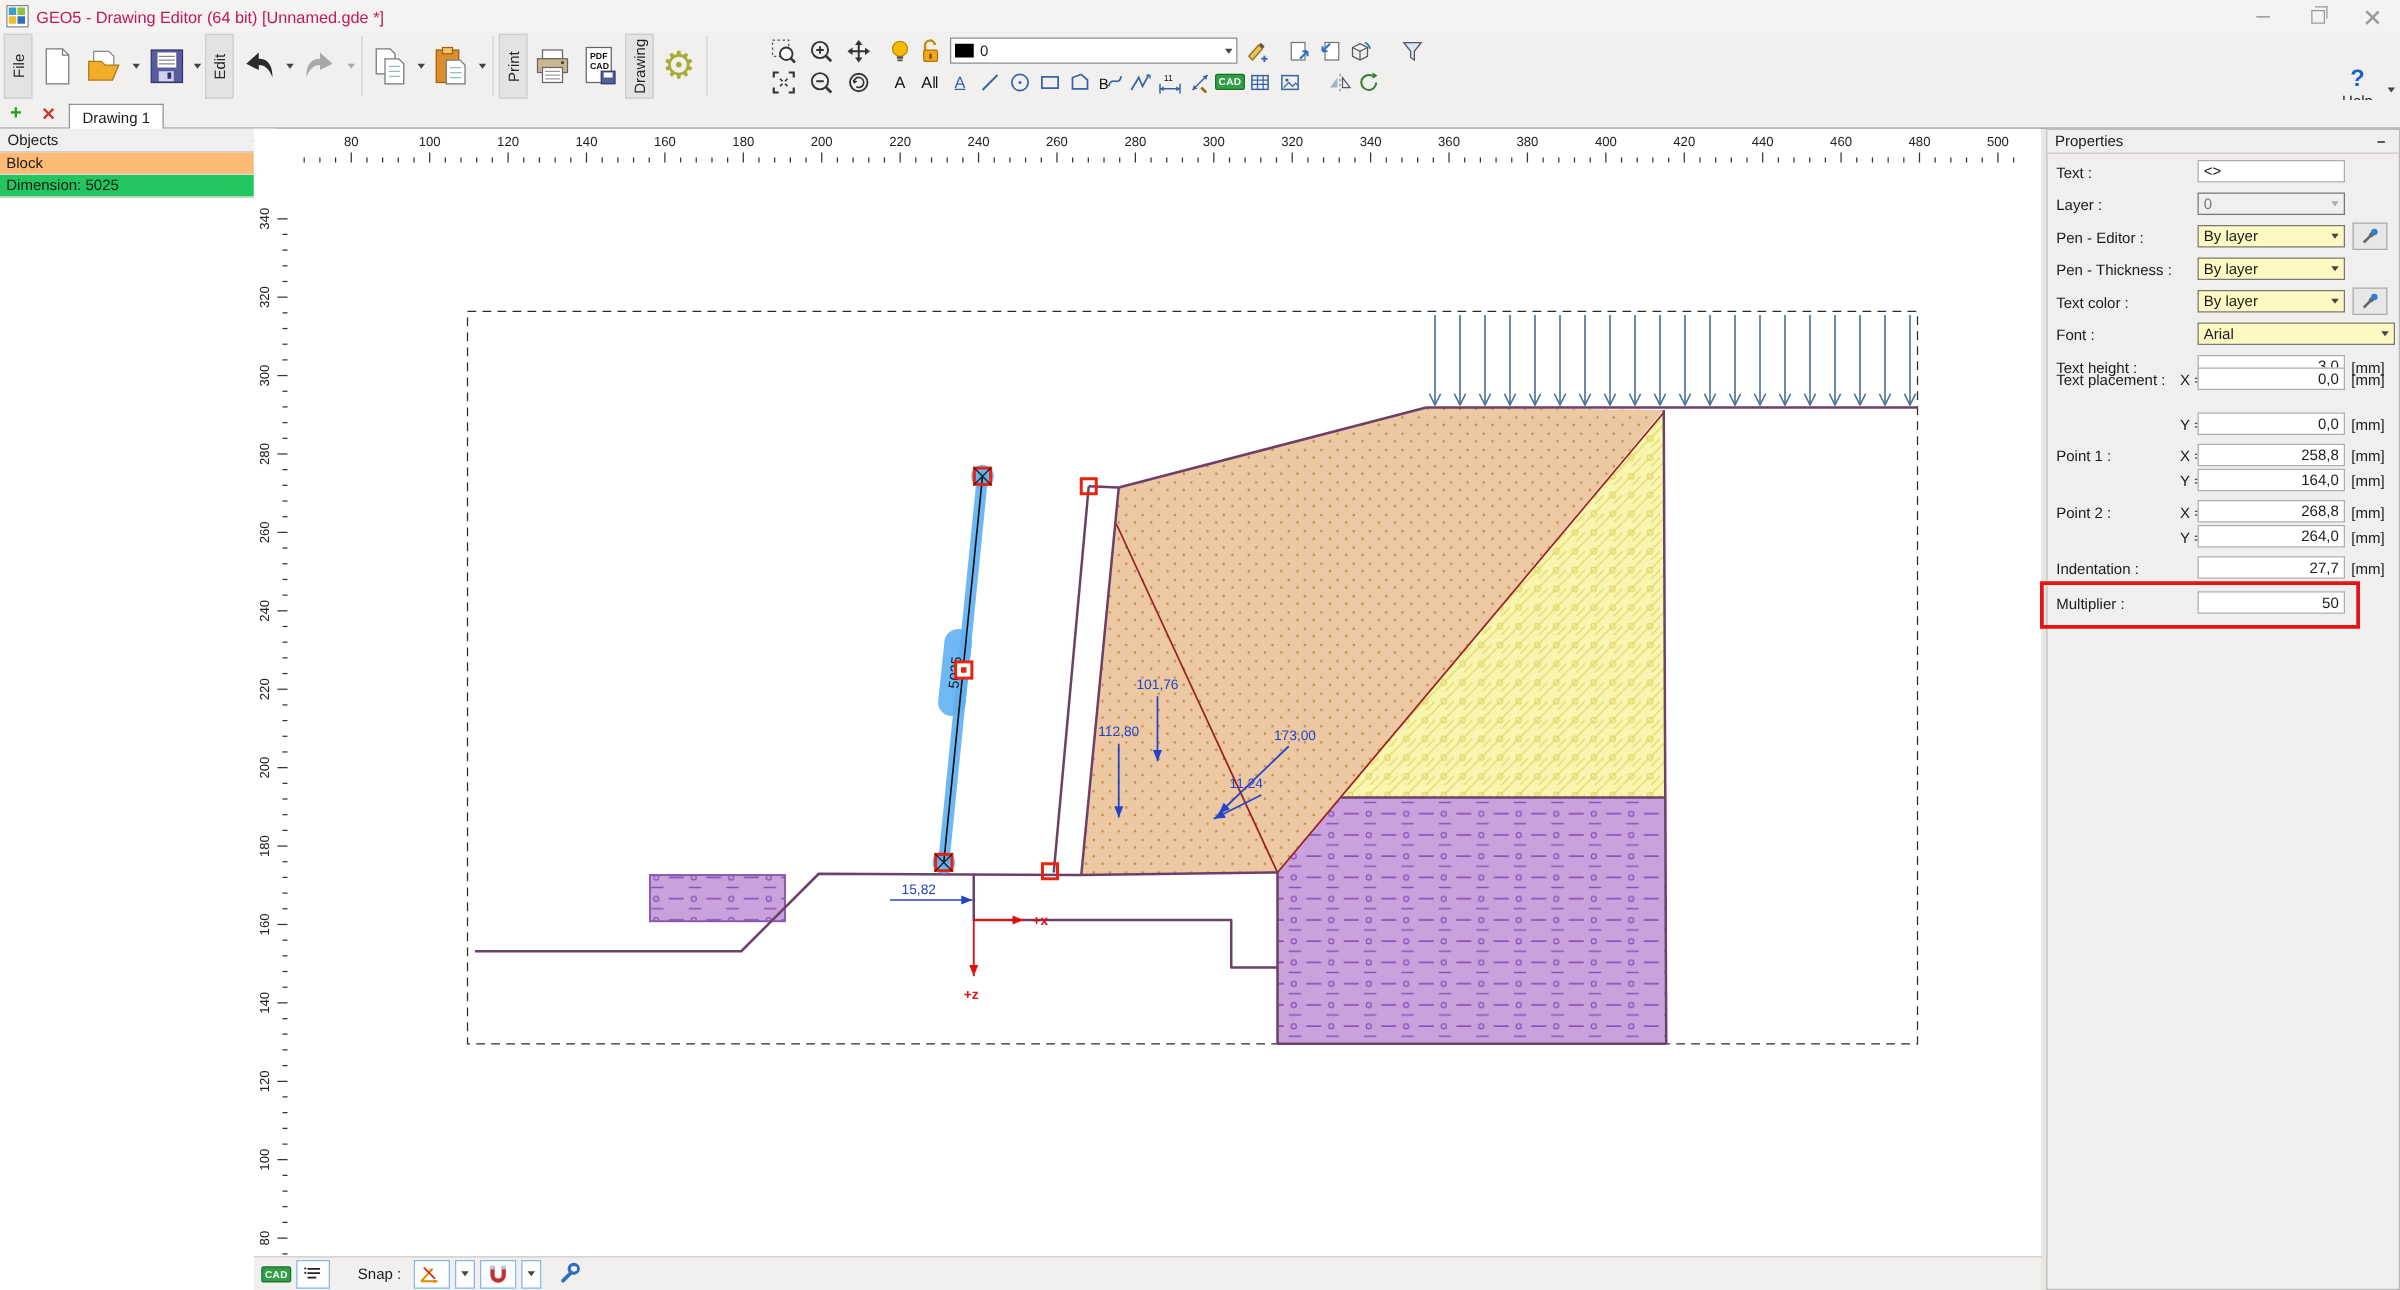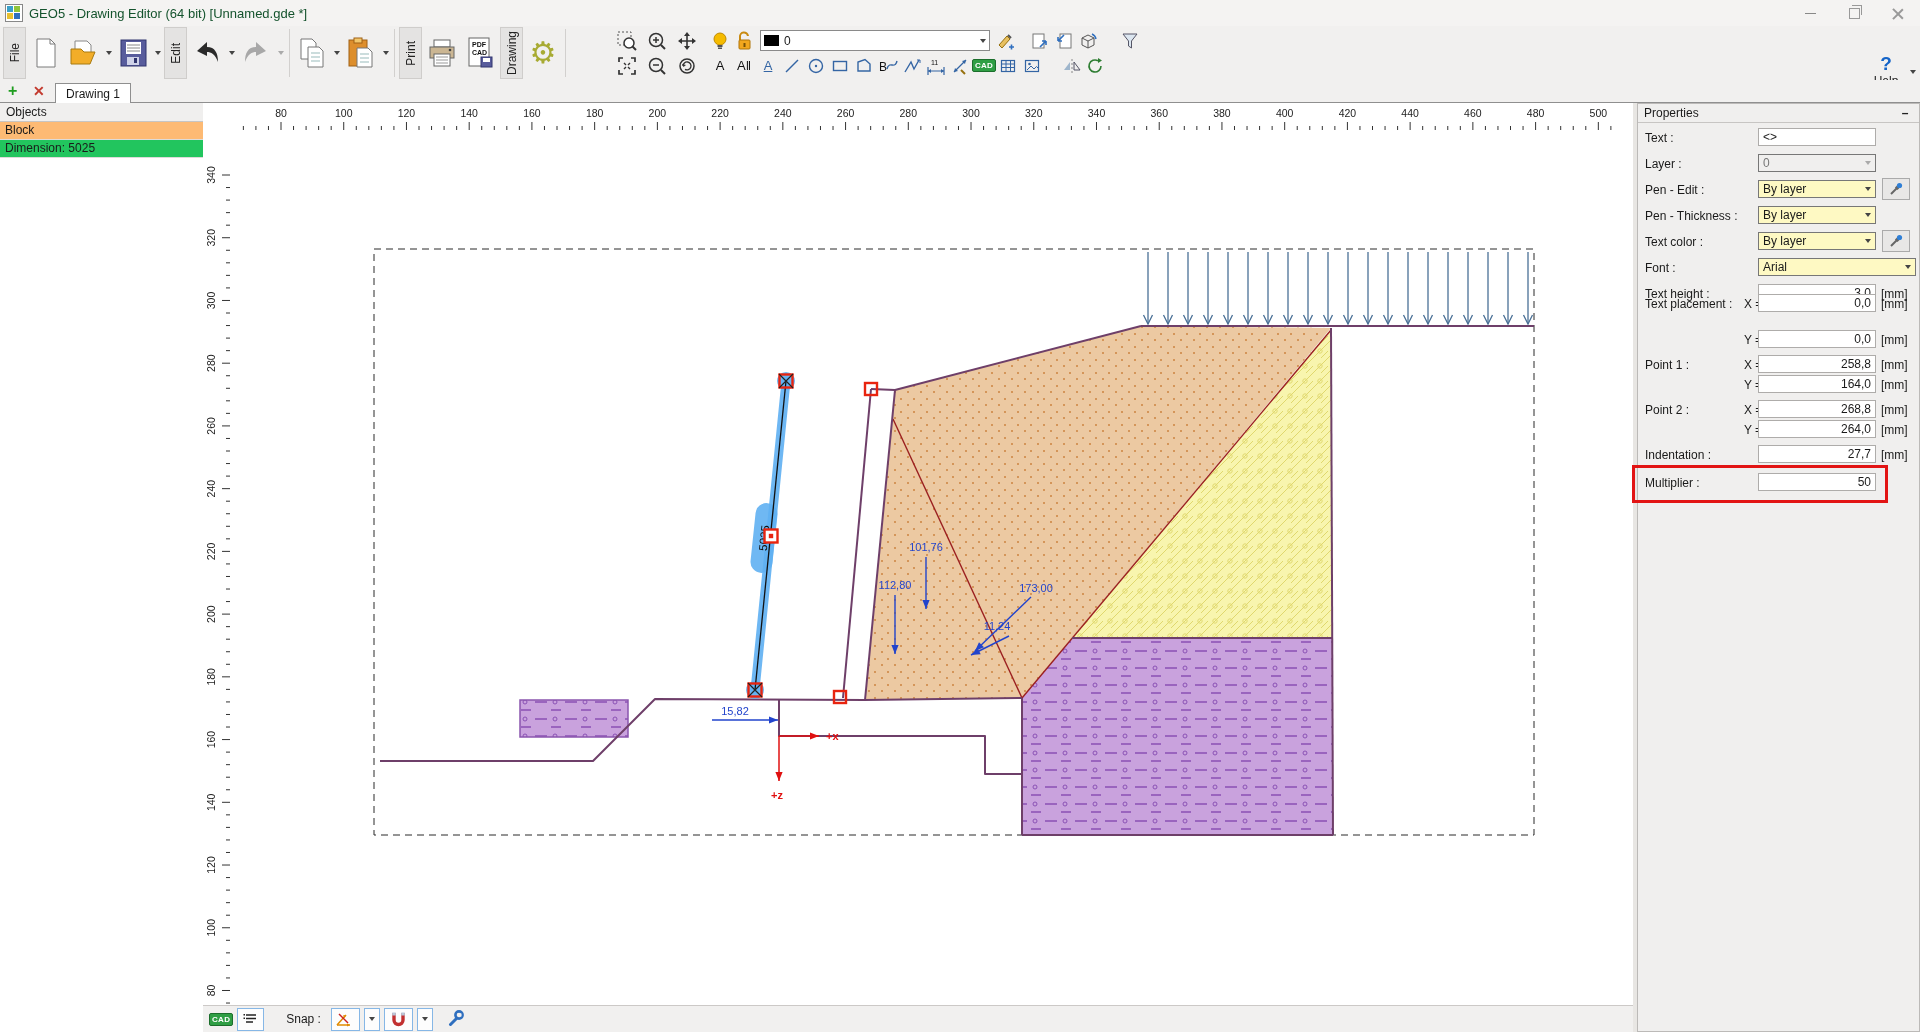--- a/index.html
+++ b/index.html
@@ -2,21 +2,21 @@
 <html><head>
 <meta charset="utf-8">
 <style>
   html,body{margin:0;padding:0}
   body{width:1920px;height:1032px;overflow:hidden;background:#e8e6e3;
        font-family:"Liberation Sans",sans-serif;font-size:12px;color:#1a1a1a;position:relative}
   
   .titlebar{position:absolute;left:0;top:0;width:1920px;height:26px;background:#f4f3f2;display:flex;align-items:center}
   .appicon{width:16px;height:16px;margin:0 6px 0 5px;border:1px solid #888;background:#fff;position:relative}
   .appicon i{position:absolute;width:6px;height:6px}
-  .title-text{font-size:13px;color:#14532d}
+  .title-text{font-size:13px;color:#be185d}
   .winbtns{position:absolute;right:0;top:0;display:flex}
   .winbtn{width:44px;height:26px;display:flex;align-items:center;justify-content:center;color:#777}
   .glyph-min{width:11px;height:0;border-top:1px solid #888}
   .glyph-res{width:9px;height:9px;border:1px solid #999;position:relative;background:#f4f3f2}
   .glyph-res:before{content:"";position:absolute;left:2px;top:-4px;width:9px;height:9px;border:1px solid #999;border-bottom:none;border-left:none}
   .glyph-close{position:relative;width:12px;height:12px}
   .glyph-close:before,.glyph-close:after{content:"";position:absolute;left:5px;top:0;width:1.5px;height:14px;background:#999}
   .glyph-close:before{transform:rotate(45deg)}.glyph-close:after{transform:rotate(-45deg)}
   
   .toolbar{position:absolute;left:0;top:26px;width:1920px;height:54px;background:#f1f0ef}
@@ -809,21 +809,21 @@
     <span class="plabel">Layer :</span>
     <span class="pselect dis">
       <span class="selval">0</span>
       <span class="arr">
           <span class="tri gray"></span>
         </span>
     </span>
   </div>
 
   <div class="prow" style="top:76px">
-    <span class="plabel">Pen - Edit :</span>
+    <span class="plabel">Pen - Editor :</span>
     <span class="pselect">
       <span class="selval">By layer</span>
       <span class="arr">
           <span class="tri"></span>
         </span>
     </span>
     <span class="picker">
         <svg width="16" height="16">
           <path d="M3,13 L9,7" stroke="#666" stroke-width="2"></path>
           <path d="M8,5.5 l2.5,2.5" stroke="#666" stroke-width="3"></path>

